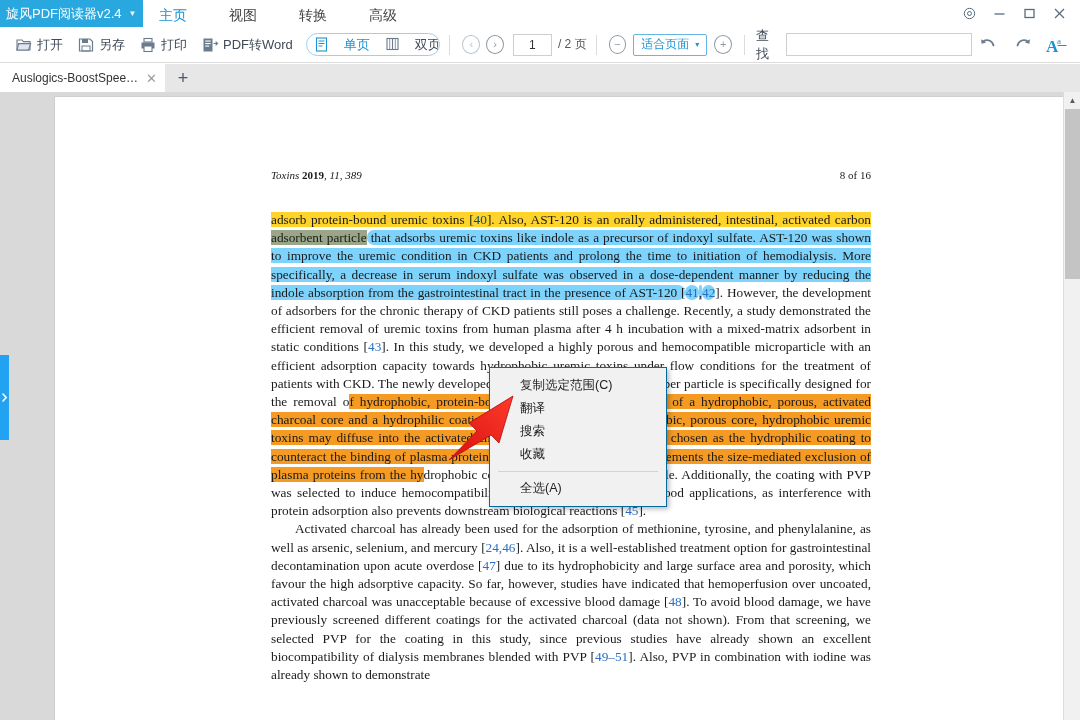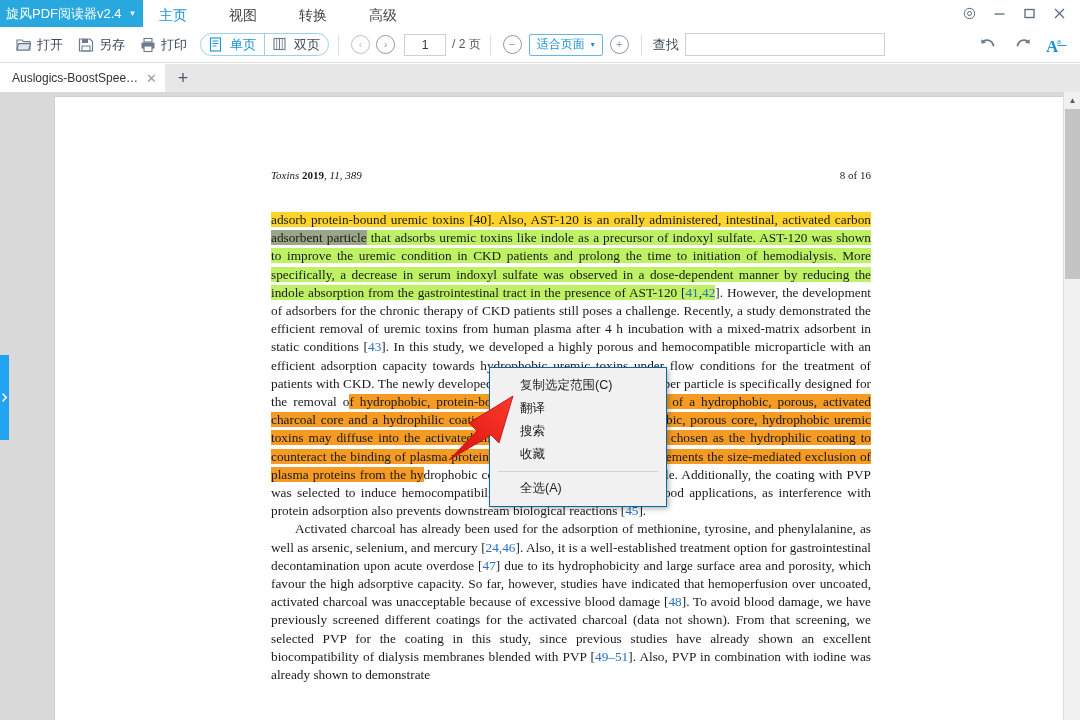--- a/index.html
+++ b/index.html
@@ -51,21 +51,21 @@
   .tbtn {
     display:flex; align-items:center; gap:4px; height:30px;
     padding:0 7px; font-size:13px; color:#3f4a58; white-space:nowrap;
   }
   .tbtn .ico { width:18px; height:18px; display:block; }
   .seg {
     display:flex; align-items:center; height:23px; border:1px solid #9fcfeb;
     border-radius:12px; overflow:hidden; margin-left:6px; background:#fff;
   }
   .segopt {
-    display:flex; align-items:center; gap:8px; height:21px; padding:0 8px;
+    display:flex; align-items:center; gap:16px; height:21px; padding:0 8px;
     font-size:13px; color:#3f4a58; white-space:nowrap;
   }
   .segopt.on { color:#1a93d4; }
   .segdiv { width:1px; height:21px; background:#9fcfeb; }
   .vsep { width:1px; height:20px; background:#dcdcdc; margin:0 9px; }
   .circbtn {
     width:19px; height:19px; border-radius:50%; border:1px solid #b9c4ce;
     display:flex; align-items:center; justify-content:center;
     color:#b9c4ce; font-size:11px; line-height:1; margin:0 3px;
   }
@@ -145,25 +145,25 @@
   .runhead .l { font-style:italic; }
   .runhead .l b { font-style:normal; }
   .runhead .r { font-style:normal; }
   p.body {
     margin:0; text-align:justify; line-height:18.2px;
     letter-spacing:0.0px;
   }
   p.body + p.body { margin-top:0; }
   .ind { display:inline-block; width:24px; }
   .ref { color:#2a6fc4; }
-  .refg { color:#000000; }
+  .refg { color:#0c4a6e; }
   .hl-y { background:#ffd42a; }
   .hl-o { background:#f59b23; }
   .hl-g { background:#9aa688; }
-  .sel  { background:#bef264; }
+  .sel  { background:#7dd3fc;border-radius:7px; }
 
   
   .ctxmenu {
     position:absolute; left:434px; top:270px; width:178px;
     background:#f1f1f1; border:1px solid #0369a1;
     box-shadow:2px 2px 5px rgba(0,0,0,.28);
     padding:6px 0 6px 0; z-index:60;
     font-family:"Liberation Sans","DejaVu Sans",sans-serif;
   }
   .ctxitem {
@@ -254,20 +254,32 @@
       <span class="ico">
         <svg width="18" height="18" viewBox="0 0 18 18">
           <rect x="5" y="2.5" width="8" height="3.5" fill="none" stroke="#6b7b8d" stroke-width="1.1"></rect>
           <path d="M2.5 6.5h13v6h-13z" fill="#6b7b8d"></path>
           <rect x="5" y="10" width="8" height="5.5" fill="#fff" stroke="#6b7b8d" stroke-width="1.1"></rect>
         </svg>
       </span>
       <span>打印</span>
     </div>
 
+    <div class="tbtn">
+      <span class="ico">
+        <svg width="18" height="18" viewBox="0 0 18 18">
+          <rect x="2.5" y="2.5" width="9" height="13" fill="#6b7b8d"></rect>
+          <rect x="4.2" y="4.5" width="5.5" height="1.1" fill="#fff"></rect>
+          <rect x="4.2" y="7" width="5.5" height="1.1" fill="#fff"></rect>
+          <rect x="4.2" y="9.5" width="4" height="1.1" fill="#fff"></rect>
+          <path d="M12.5 7.5h4M14.6 5.6l2 1.9-2 1.9" fill="none" stroke="#6b7b8d" stroke-width="1.1"></path>
+        </svg>
+      </span>
+      <span>PDF转Word</span>
+    </div>
 
     <div class="seg">
       <div class="segopt on">
         <span class="ico" style="width:13px;height:15px;">
           <svg width="13" height="15" viewBox="0 0 13 15">
               <rect x="1.5" y="1" width="10" height="13" fill="#fff" stroke="#1a93d4" stroke-width="1.1"></rect>
               <line x1="3.5" y1="4" x2="9.5" y2="4" stroke="#1a93d4"></line>
               <line x1="3.5" y1="6.5" x2="9.5" y2="6.5" stroke="#1a93d4"></line>
               <line x1="3.5" y1="9" x2="7.5" y2="9" stroke="#1a93d4"></line>
             </svg>

